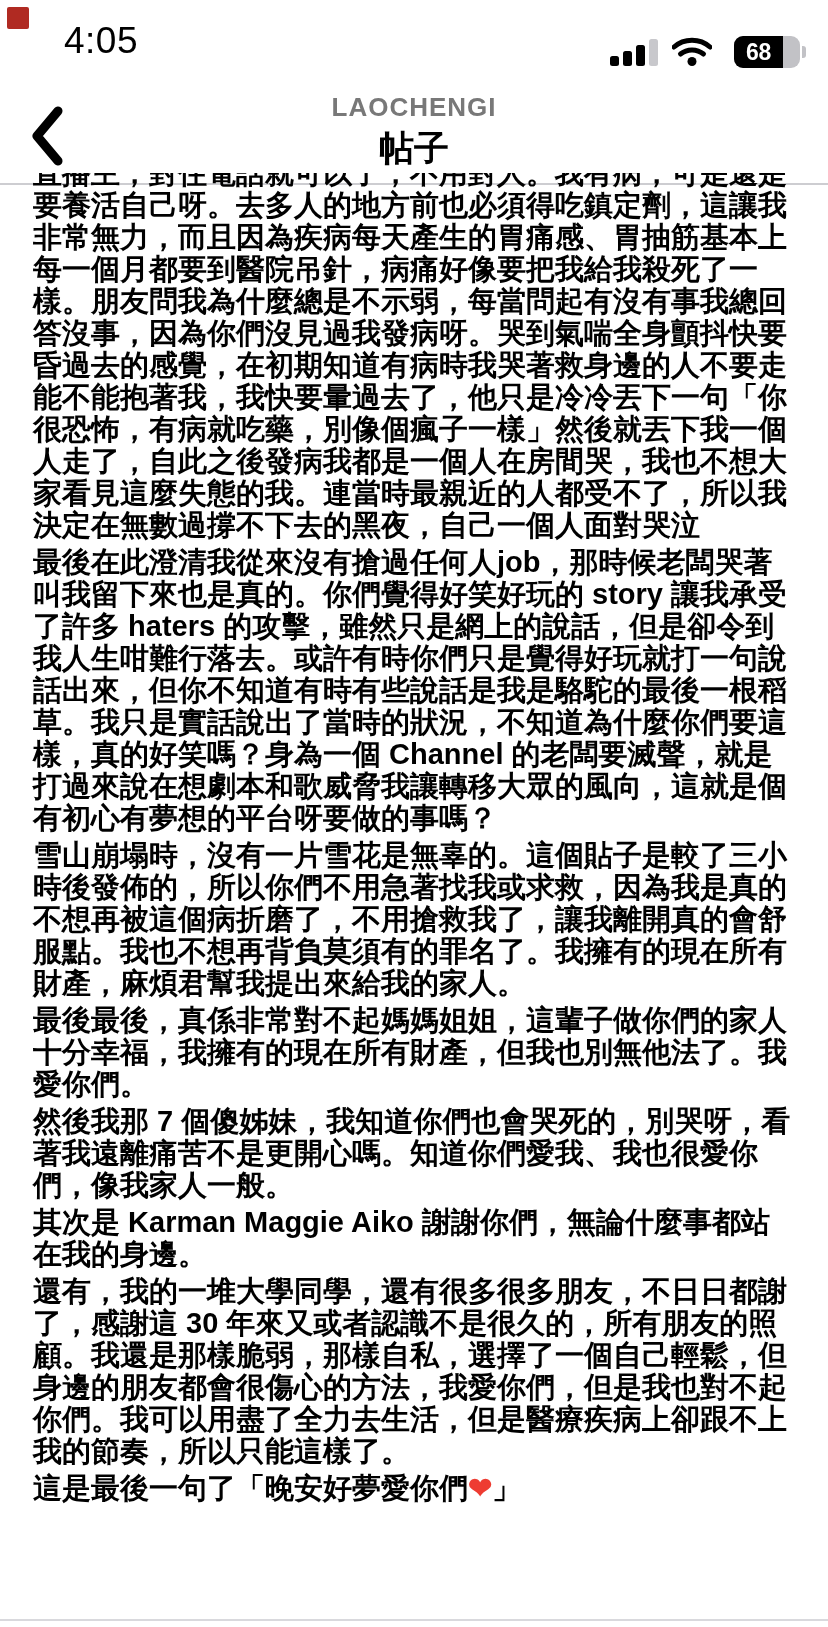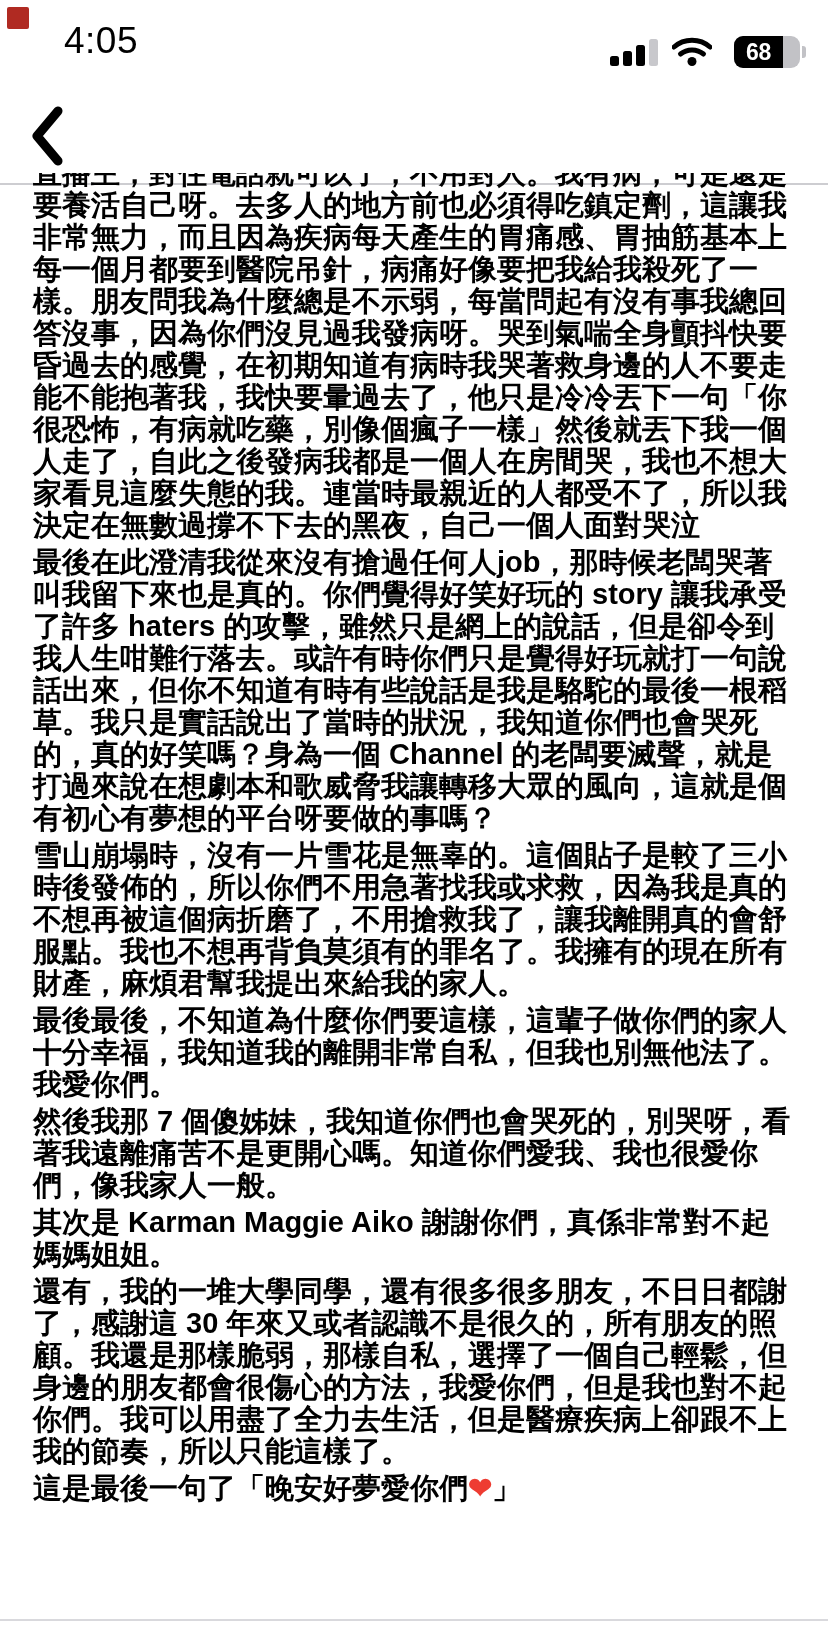--- a/index.html
+++ b/index.html
@@ -122,28 +122,32 @@
 </div>
 
 <div class="nav-header">
   <button class="back-button">
     <span>
       <svg width="34" height="60" viewBox="0 0 34 60">
         <polyline points="28,5 7,30 28,55" stroke="#000" stroke-width="9" fill="none" stroke-linecap="round" stroke-linejoin="round"></polyline>
       </svg>
     </span>
   </button>
+  <div class="header-titles">
+    <div class="header-username">LAOCHENGI</div>
+    <div class="header-page-title">帖子</div>
+  </div>
 </div>
 <div class="divider-top"></div>
 
 <div class="content">
   <div class="post-text">
     <p>直播主，對住電話就可以了，不用對人。我有病，可是還是要養活自己呀。去多人的地方前也必須得吃鎮定劑，這讓我非常無力，而且因為疾病每天產生的胃痛感、胃抽筋基本上每一個月都要到醫院吊針，病痛好像要把我給我殺死了一樣。朋友問我為什麼總是不示弱，每當問起有沒有事我總回答沒事，因為你們沒見過我發病呀。哭到氣喘全身顫抖快要昏過去的感覺，在初期知道有病時我哭著救身邊的人不要走能不能抱著我，我快要暈過去了，他只是冷冷丟下一句「你很恐怖，有病就吃藥，別像個瘋子一樣」然後就丟下我一個人走了，自此之後發病我都是一個人在房間哭，我也不想大家看見這麼失態的我。連當時最親近的人都受不了，所以我決定在無數過撐不下去的黑夜，自己一個人面對哭泣</p>
-    <p>最後在此澄清我從來沒有搶過任何人job，那時候老闆哭著叫我留下來也是真的。你們覺得好笑好玩的 story 讓我承受了許多 haters 的攻擊，雖然只是網上的說話，但是卻令到我人生咁難行落去。或許有時你們只是覺得好玩就打一句說話出來，但你不知道有時有些說話是我是駱駝的最後一根稻草。我只是實話說出了當時的狀況，我知道你們也會哭死的，真的好笑嗎？身為一個 Channel 的老闆要滅聲，就是打過來說在想劇本和歌威脅我讓轉移大眾的風向，這就是個有初心有夢想的平台呀要做的事嗎？</p>
+    <p>最後在此澄清我從來沒有搶過任何人job，那時候老闆哭著叫我留下來也是真的。你們覺得好笑好玩的 story 讓我承受了許多 haters 的攻擊，雖然只是網上的說話，但是卻令到我人生咁難行落去。或許有時你們只是覺得好玩就打一句說話出來，但你不知道有時有些說話是我是駱駝的最後一根稻草。我只是實話說出了當時的狀況，不知道為什麼你們要這樣，真的好笑嗎？身為一個 Channel 的老闆要滅聲，就是打過來說在想劇本和歌威脅我讓轉移大眾的風向，這就是個有初心有夢想的平台呀要做的事嗎？</p>
     <p>雪山崩塌時，沒有一片雪花是無辜的。這個貼子是較了三小時後發佈的，所以你們不用急著找我或求救，因為我是真的不想再被這個病折磨了，不用搶救我了，讓我離開真的會舒服點。我也不想再背負莫須有的罪名了。我擁有的現在所有財產，麻煩君幫我提出來給我的家人。</p>
-    <p>最後最後，不知道為什麼你們要這樣，這輩子做你們的家人十分幸福，我知道我的離開非常自私，但我也別無他法了。我愛你們。</p>
+    <p>最後最後，真係非常對不起媽媽姐姐，這輩子做你們的家人十分幸福，我擁有的現在所有財產，但我也別無他法了。我愛你們。</p>
     <p>然後我那 7 個傻姊妹，我知道你們也會哭死的，別哭呀，看著我遠離痛苦不是更開心嗎。知道你們愛我、我也很愛你們，像我家人一般。</p>
-    <p>其次是 Karman Maggie Aiko 謝謝你們，真係非常對不起媽媽姐姐。</p>
+    <p>其次是 Karman Maggie Aiko 謝謝你們，無論什麼事都站在我的身邊。</p>
     <p>還有，我的一堆大學同學，還有很多很多朋友，不日日都謝了，感謝這 30 年來又或者認識不是很久的，所有朋友的照顧。我還是那樣脆弱，那樣自私，選擇了一個自己輕鬆，但身邊的朋友都會很傷心的方法，我愛你們，但是我也對不起你們。我可以用盡了全力去生活，但是醫療疾病上卻跟不上我的節奏，所以只能這樣了。</p>
     <p><span>這是最後一句了「晚安好夢愛你們</span><span class="heart">❤</span><span>」</span></p>
   </div>
 </div>
 <div class="divider-bottom"></div>
 
 </body></html>

